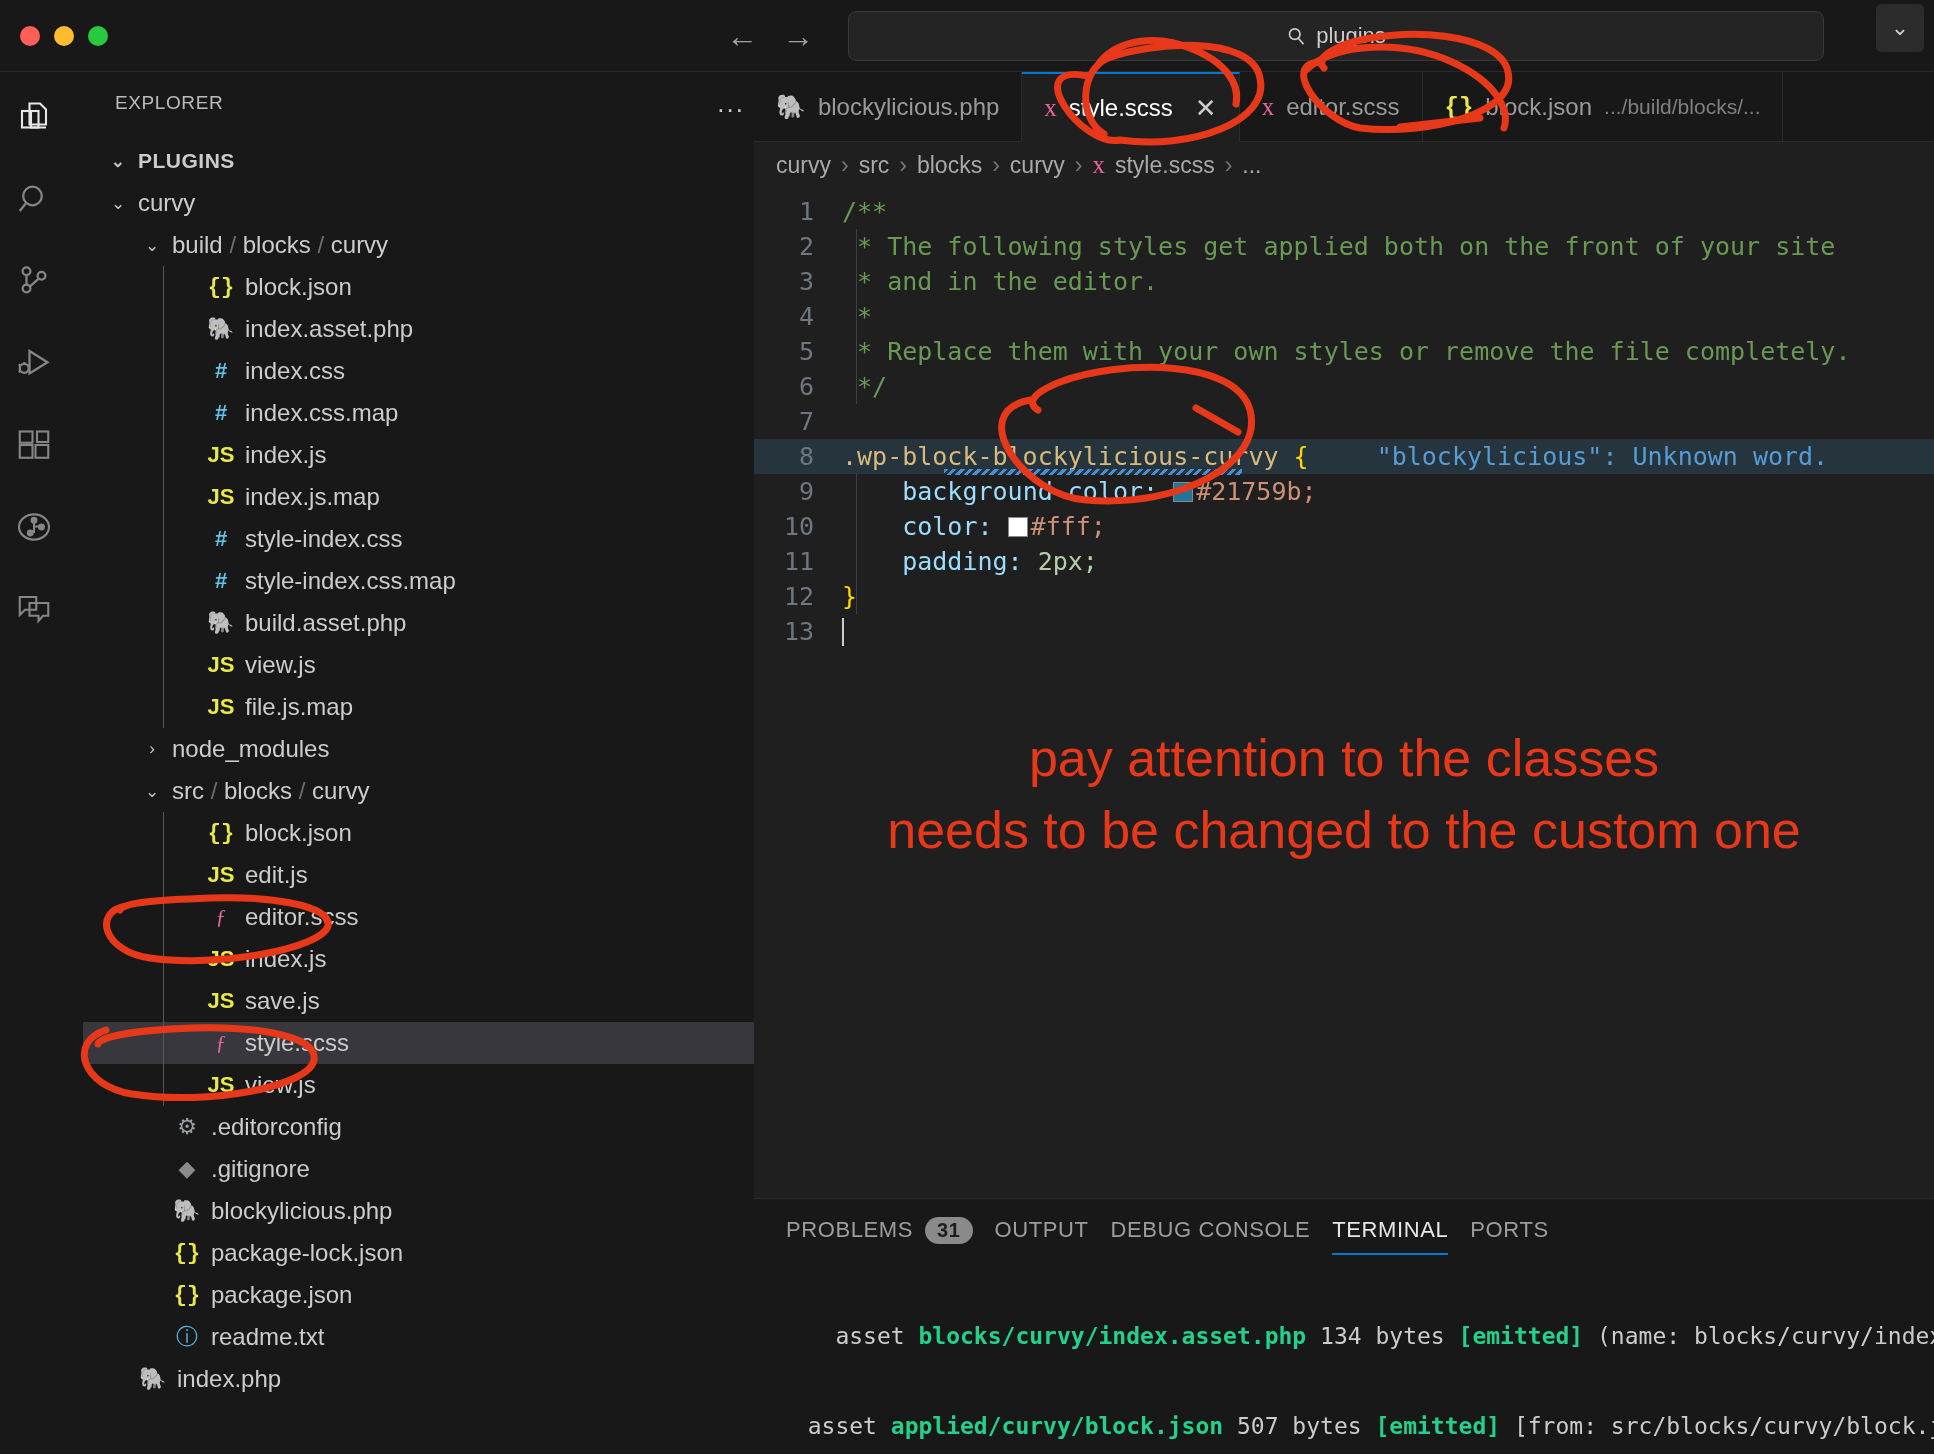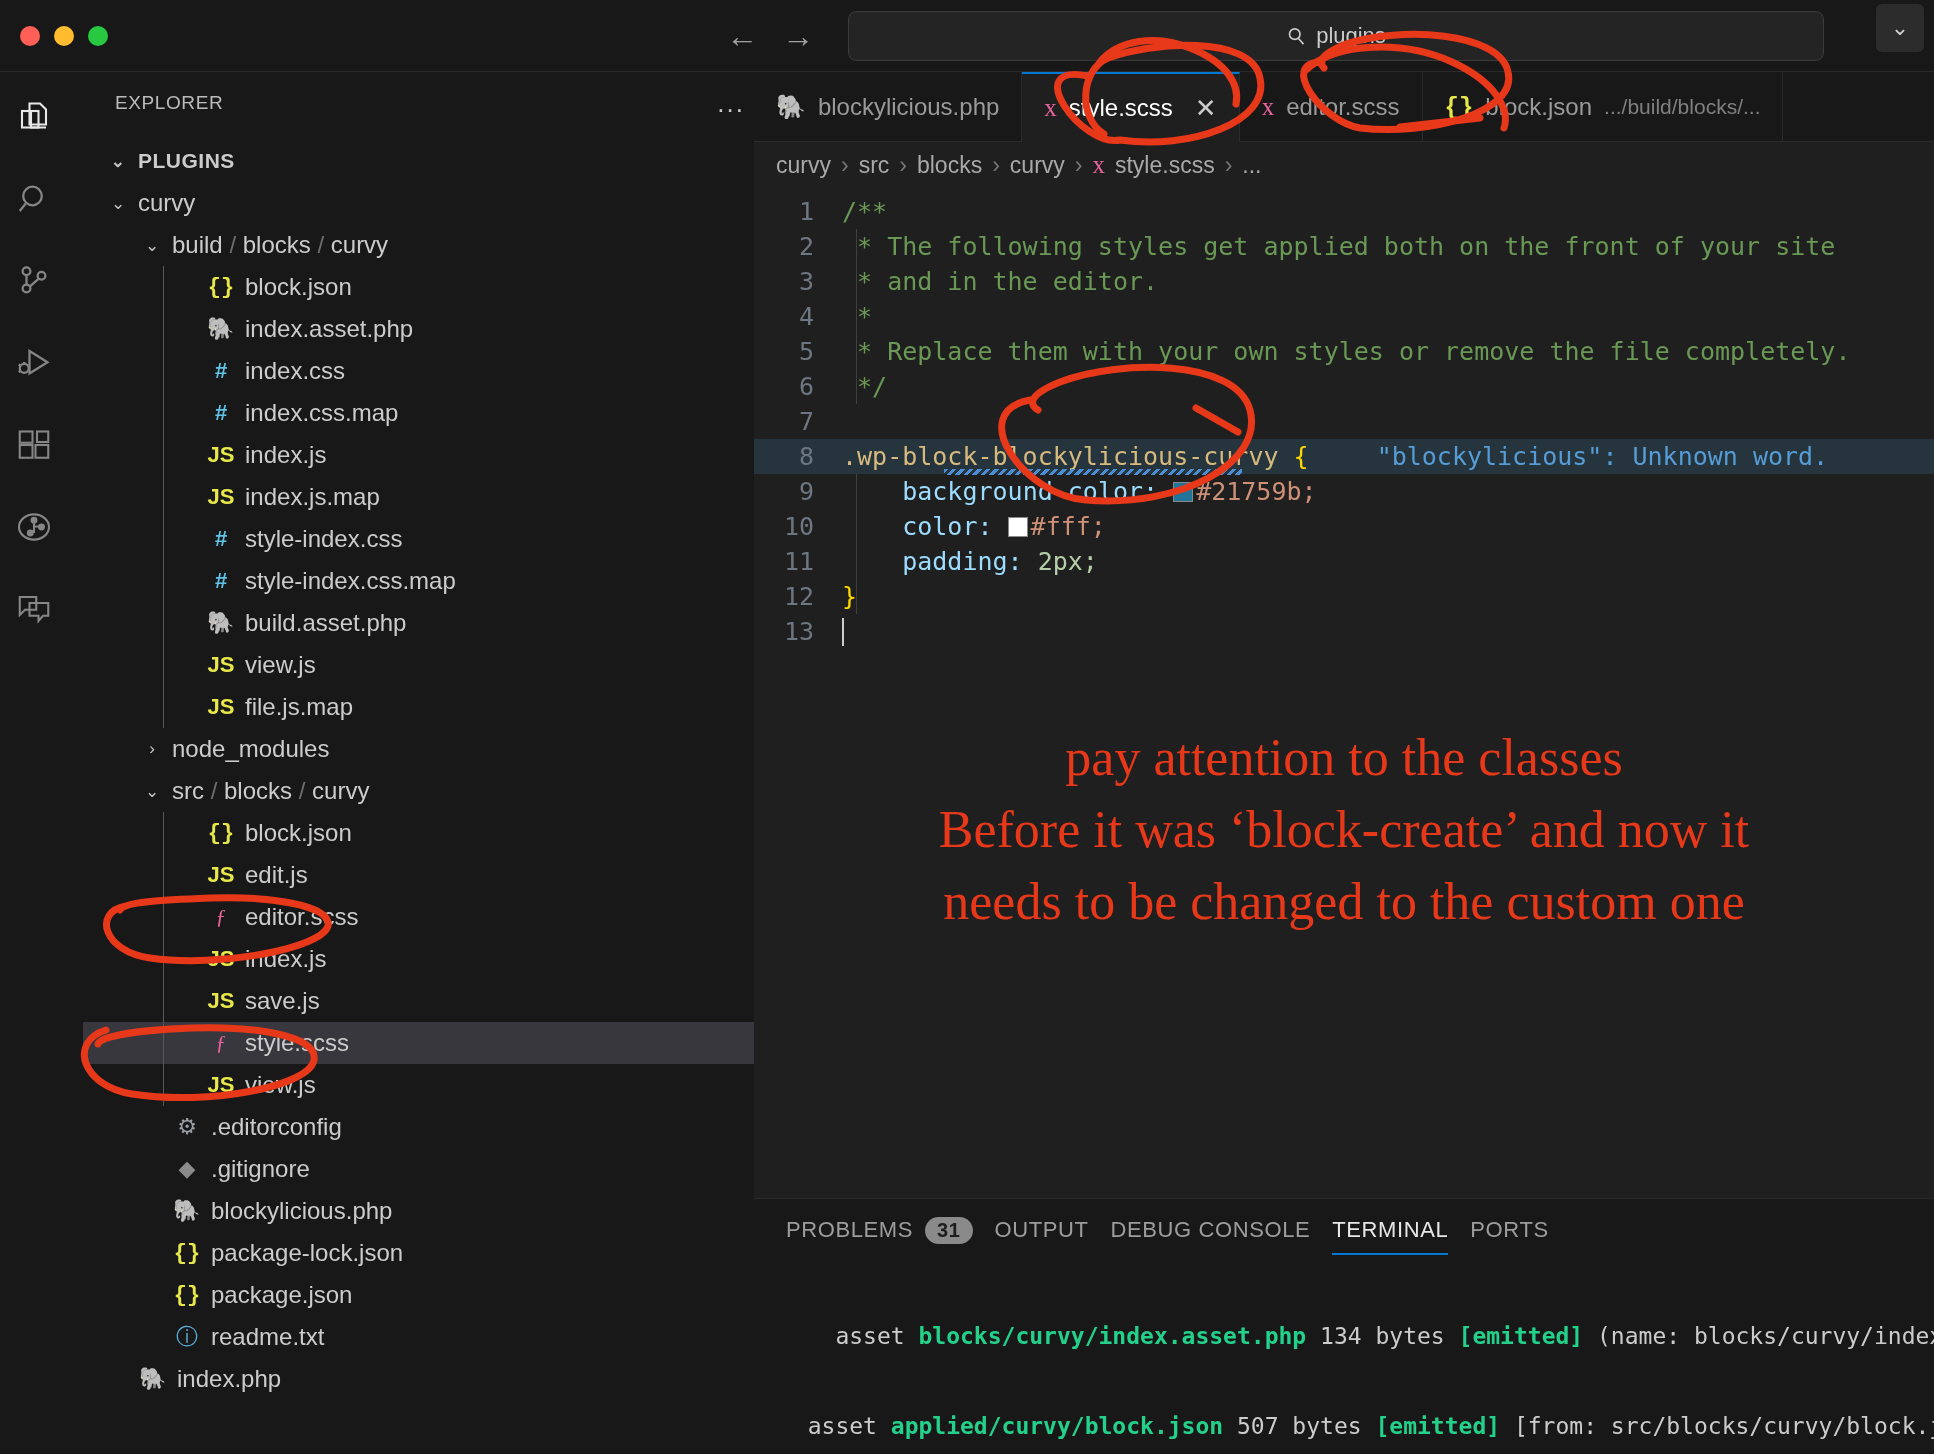--- a/index.html
+++ b/index.html
@@ -115,21 +115,21 @@
     position: absolute; height: 6px; 
     background: repeating-linear-gradient(135deg,#4a8fd6 0 3px,transparent 3px 6px);
   }
   .caret { display:inline-block; width:2px; height:28px; background:#cccccc; vertical-align:-6px; }
   .indentline { position:absolute; width:1px; background:#404040; }
 
   
   .annot {
     position: absolute; left: 754px; top: 722px; width: 1180px;
     text-align: center; color: #e8381a; font-size: 52px; line-height: 72px;
-    font-family: Liberation Serif, serif;
+    font-family: Liberation Sans, sans-serif;
   }
 
   
   .panel {
     position: absolute; left: 754px; top: 1198px; width: 1180px; height: 256px;
     background: #181818; border-top: 1px solid #2b2b2b;
   }
   .paneltabs { height: 62px; display: flex; align-items: center; gap: 22px; padding-left: 32px; }
   .ptab { color: #9d9d9d; font-size: 22px; letter-spacing: .6px; display: flex; align-items: center; gap: 12px; height: 62px; position: relative; }
   .ptab.active { color: #e7e7e7; }
@@ -516,21 +516,20 @@
 
       <div class="cline">
         <span class="lnum">13</span>
         <span class="caret"></span>
       </div>
     </div>
   </div>
 
   <div class="annot">
     <div>pay attention to the classes</div>
-    <div>Before it was ‘block-create’ and now it</div>
     <div>needs to be changed to the custom one</div>
   </div>
 
   <div class="panel">
     <div class="paneltabs">
       <div class="ptab">
         <span>PROBLEMS</span>
         <span class="badge">31</span>
       </div>
       <div class="ptab">

